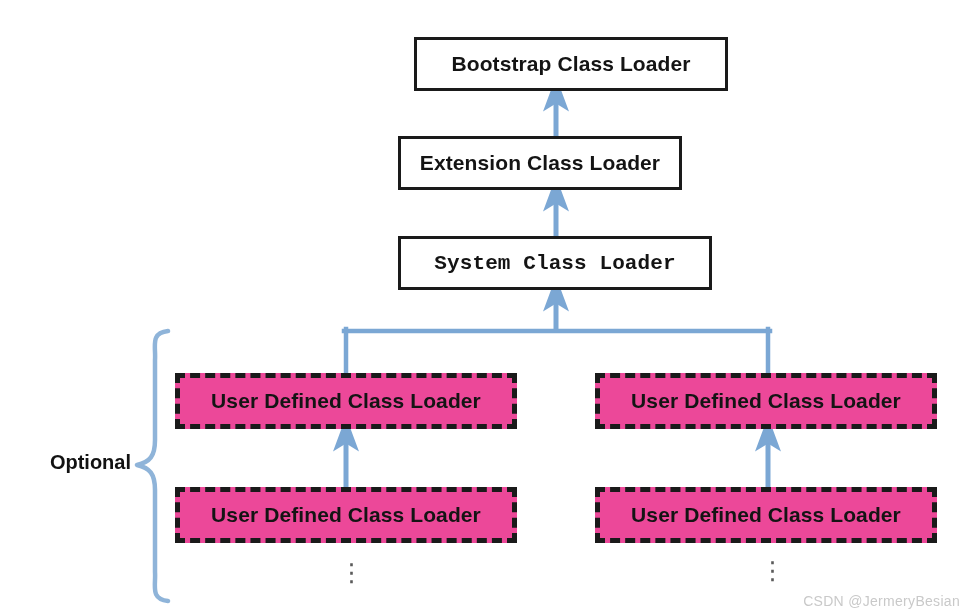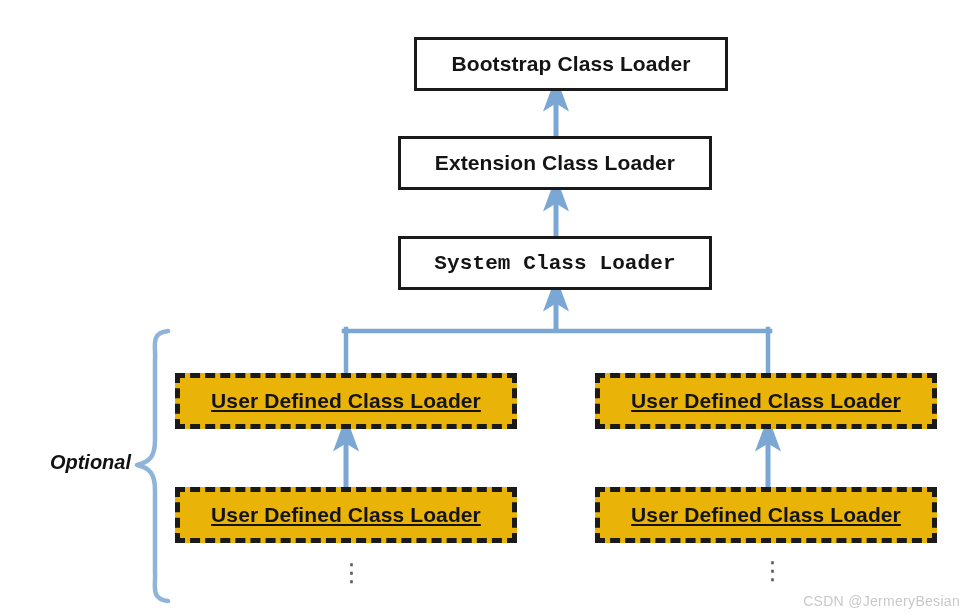--- a/index.html
+++ b/index.html
@@ -32,30 +32,29 @@
     font-size: 21px;
     letter-spacing: 0.1px;
     z-index: 5;
   }
 
   
   .dashed-box {
     position: absolute;
     box-sizing: border-box;
     border: 5px dashed #1a1a1a;
-    background: #eab308;
+    background: #ec4899;
     display: flex;
     align-items: center;
     justify-content: center;
     color: #141414;
     font-weight: bold;
     font-size: 21px;
     letter-spacing: 0.1px;
     z-index: 5;
-    text-decoration: underline;
   }
 
   
   #wires {
     position: absolute;
     left: 0;
     top: 0;
     width: 972px;
     height: 615px;
     z-index: 2;
@@ -65,21 +64,20 @@
   .optional-label {
     position: absolute;
     left: 27px;
     top: 451px;
     width: 104px;
     text-align: right;
     color: #121212;
     font-weight: bold;
     font-size: 20px;
     z-index: 6;
-    font-style: italic;
   }
 
   
   .vdots {
     position: absolute;
     width: 14px;
     text-align: center;
     color: #5a5a5a;
     font-size: 25px;
     line-height: 1;
@@ -131,21 +129,21 @@
              C 155 456, 150 462, 137 465
              C 150 468, 155 474, 155 490
              L 155 572
              C 156 586, 150 599, 168 601" fill="none" stroke="#8fb4d9" stroke-width="4.5" stroke-linecap="round" stroke-linejoin="round"></path>
   </svg>
 
   <div class="solid-box" style="left:414px; top:37px; width:314px; height:54px;">
     <span>Bootstrap Class Loader</span>
   </div>
 
-  <div class="solid-box" style="left:398px; top:136px; width:314px; height:54px;">
+  <div class="solid-box" style="left:398px; top:136px; width:284px; height:54px;">
     <span>Extension Class Loader</span>
   </div>
 
   <div class="solid-box" style="left:398px; top:236px; width:314px; height:54px;font-family:Liberation Mono, monospace;">
     <span>System Class Loader</span>
   </div>
 
   <div class="dashed-box" style="left:175px; top:373px; width:342px; height:56px;">
     <span>User Defined Class Loader</span>
   </div>

